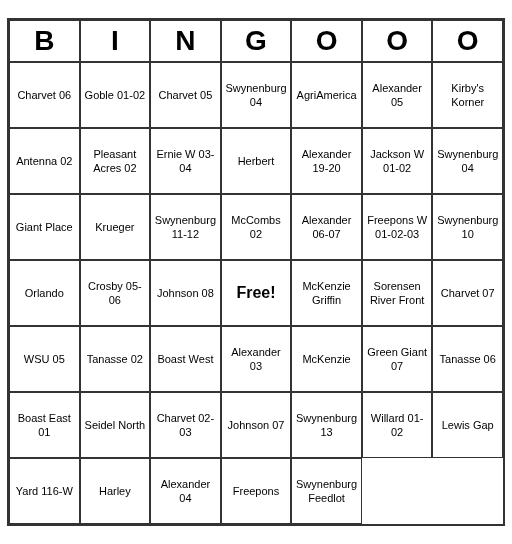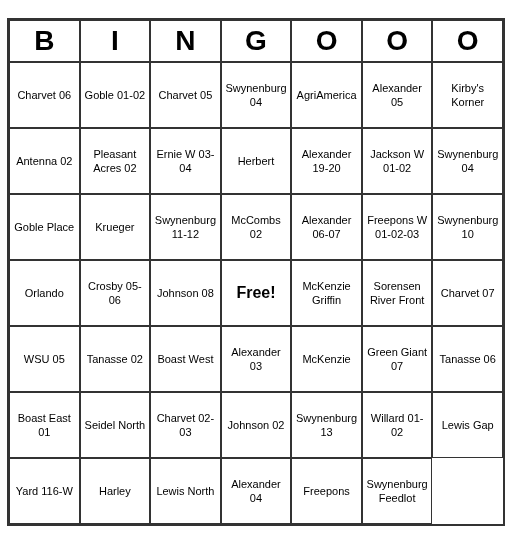--- a/index.html
+++ b/index.html
@@ -74,21 +74,21 @@
       <div class="bingo-cell">AgriAmerica</div>
       <div class="bingo-cell">Alexander 05</div>
       <div class="bingo-cell">Kirby's Korner</div>
       <div class="bingo-cell">Antenna 02</div>
       <div class="bingo-cell">Pleasant Acres 02</div>
       <div class="bingo-cell">Ernie W 03-04</div>
       <div class="bingo-cell">Herbert</div>
       <div class="bingo-cell">Alexander 19-20</div>
       <div class="bingo-cell">Jackson W 01-02</div>
       <div class="bingo-cell">Swynenburg 04</div>
-      <div class="bingo-cell">Goble Place</div>
+      <div class="bingo-cell">Giant Place</div>
       <div class="bingo-cell">Krueger</div>
       <div class="bingo-cell">Swynenburg 11-12</div>
       <div class="bingo-cell">McCombs 02</div>
       <div class="bingo-cell">Alexander 06-07</div>
       <div class="bingo-cell">Freepons W 01-02-03</div>
       <div class="bingo-cell">Swynenburg 10</div>
       <div class="bingo-cell">Orlando</div>
       <div class="bingo-cell">Crosby 05-06</div>
       <div class="bingo-cell">Johnson 08</div>
       <div class="bingo-cell free">Free!</div>
@@ -98,24 +98,23 @@
       <div class="bingo-cell">WSU 05</div>
       <div class="bingo-cell">Tanasse 02</div>
       <div class="bingo-cell">Boast West</div>
       <div class="bingo-cell">Alexander 03</div>
       <div class="bingo-cell">McKenzie</div>
       <div class="bingo-cell">Green Giant 07</div>
       <div class="bingo-cell">Tanasse 06</div>
       <div class="bingo-cell">Boast East 01</div>
       <div class="bingo-cell">Seidel North</div>
       <div class="bingo-cell">Charvet 02-03</div>
-      <div class="bingo-cell">Johnson 02</div>
+      <div class="bingo-cell">Johnson 07</div>
       <div class="bingo-cell">Swynenburg 13</div>
       <div class="bingo-cell">Willard 01-02</div>
       <div class="bingo-cell">Lewis Gap</div>
       <div class="bingo-cell">Yard 116-W</div>
       <div class="bingo-cell">Harley</div>
-      <div class="bingo-cell">Lewis North</div>
       <div class="bingo-cell">Alexander 04</div>
       <div class="bingo-cell">Freepons</div>
       <div class="bingo-cell">Swynenburg Feedlot</div>
     </div>
 </div>
 
 </body></html>

